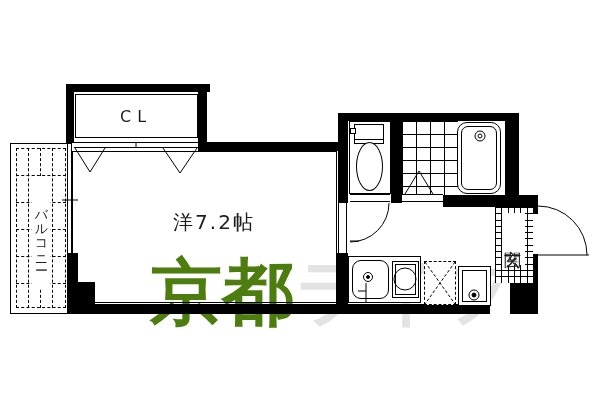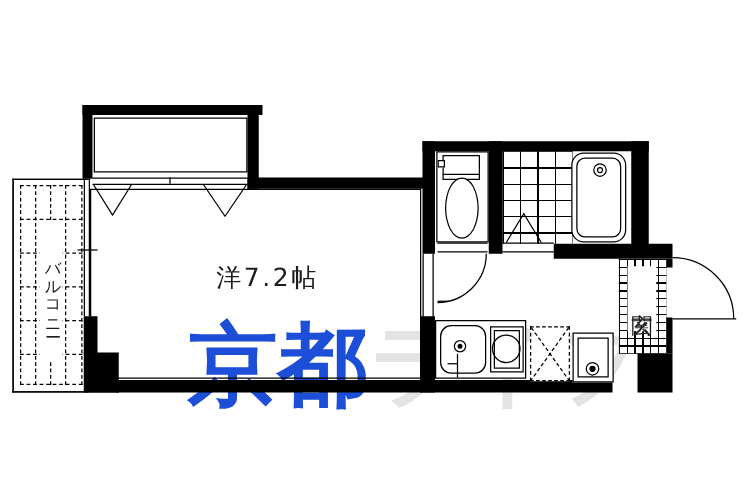--- a/index.html
+++ b/index.html
@@ -26,21 +26,21 @@
              letter-spacing:0px;line-height:1;z-index:1;user-select:none;}
   .plan{z-index:2;}
   svg.lineart{position:absolute;left:0;top:0;z-index:3;}
   .lbl{z-index:4;}
 </style>
 </head>
 <body>
 
 <div id="canvas">
 
-  <div id="watermark"><span style="color:#1d4ed8;">京都</span><span style="color:#e3e3e3;">ライフ</span></div>
+  <div id="watermark"><span style="color:#4d7c0f;">京都</span><span style="color:#e3e3e3;">ライフ</span></div>
 
   <div class="bathgrid plan" style="left:402px;top:121px;width:56px;height:74px;"></div>
   <div class="genkangrid plan" style="left:495px;top:207px;width:38px;height:76px;"></div>
 
   <div class="wall plan" style="left:66px;top:84px;width:144px;height:8px;"></div>
   <div class="wall plan" style="left:66px;top:84px;width:8px;height:59px;"></div>
   <div class="wall plan" style="left:198px;top:84px;width:9px;height:67px;"></div>
   <div class="wall plan" style="left:198px;top:142px;width:150px;height:9px;"></div>
   <div class="wall plan" style="left:338px;top:113px;width:181px;height:8px;"></div>
   <div class="wall plan" style="left:338px;top:113px;width:10px;height:90px;"></div>
@@ -119,17 +119,18 @@
       <circle cx="368" cy="277" r="4.5"></circle>
       <circle cx="368" cy="277" r="1.5" fill="#000"></circle>
       <circle cx="480" cy="136" r="5"></circle>
       <circle cx="480" cy="136" r="2"></circle>
       <circle cx="474" cy="295" r="5"></circle>
       <circle cx="474" cy="295" r="2" fill="#000"></circle>
       <circle cx="405" cy="279" r="11"></circle>
     </g>
   </svg>
 
+  <div class="lbl" style="left:76px;top:95px;width:120px;height:42px;font-size:16px;letter-spacing:6px;">CL</div>
   <div class="lbl" style="left:144px;top:209px;width:140px;height:26px;font-size:20px;letter-spacing:2px;text-align:right;">洋7.2帖</div>
   <div class="lbl vert" style="left:32px;top:176px;width:18px;height:112px;font-size:13px;letter-spacing:1px;">バルコニー</div>
   <div class="lbl vert" style="left:502px;top:213px;width:23px;height:52px;font-size:17px;letter-spacing:2px;">玄関</div>
 
 </div>
 
 </body></html>

